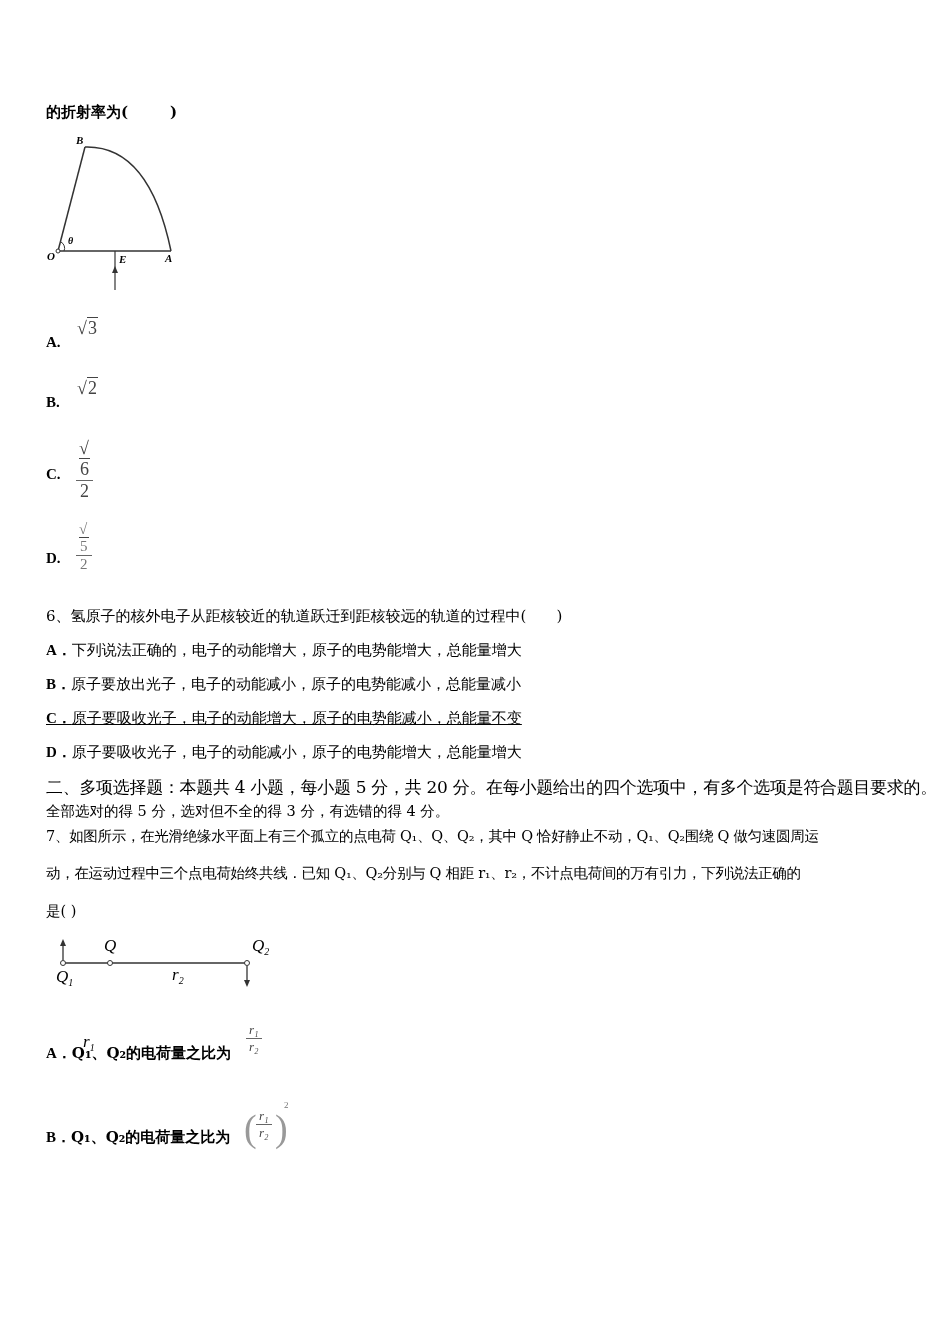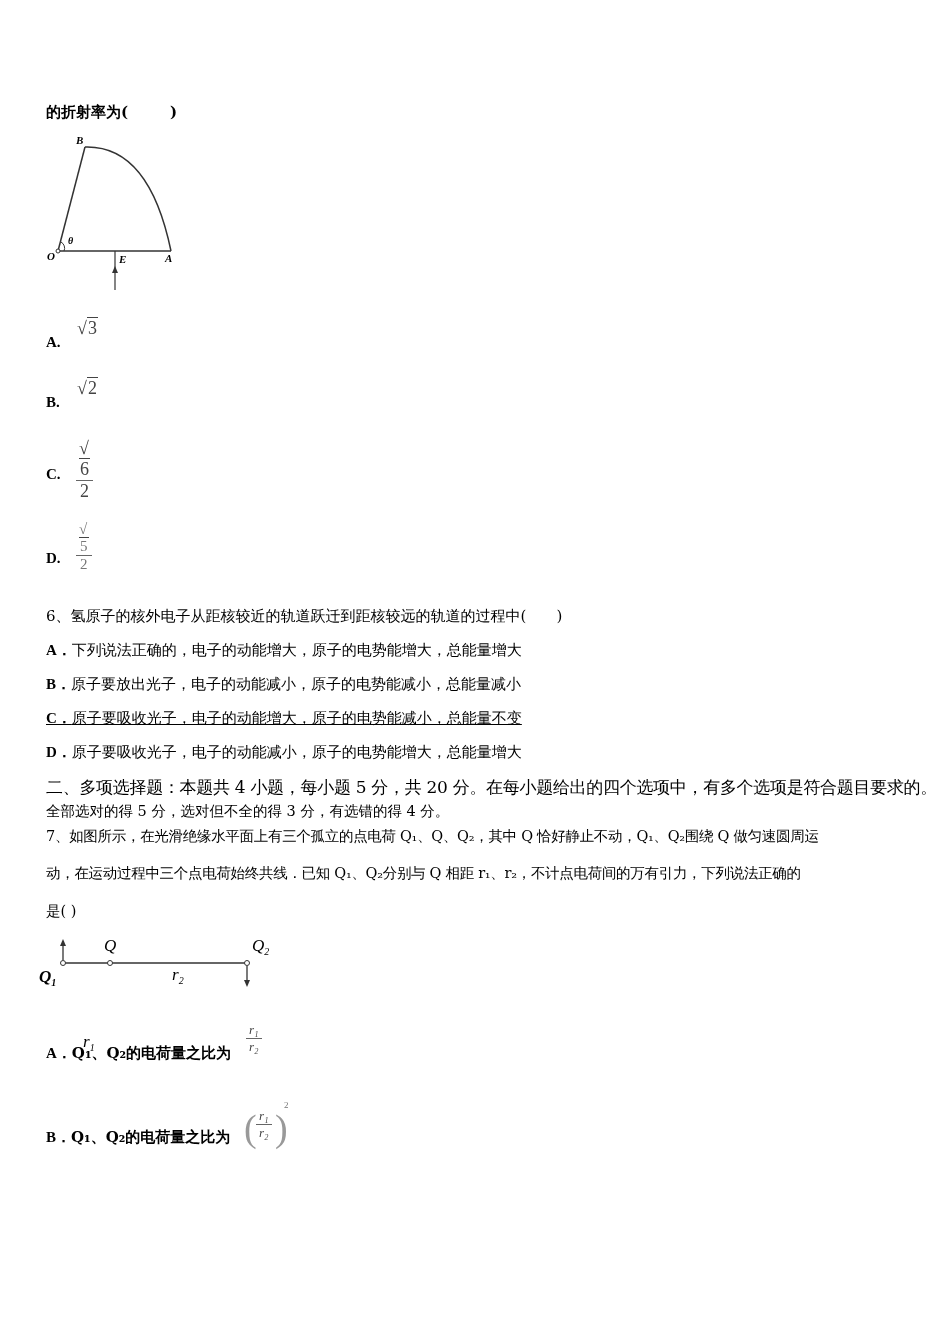--- a/index.html
+++ b/index.html
@@ -90,21 +90,21 @@
   <circle cx="13" cy="28" r="2.5" fill="#fff" stroke="#333"></circle>
   <circle cx="60" cy="28" r="2.5" fill="#fff" stroke="#333"></circle>
   <circle cx="197" cy="28" r="2.5" fill="#fff" stroke="#333"></circle>
   <line x1="13" y1="25" x2="13" y2="8" stroke="#333" stroke-width="1.3"></line>
   <polygon points="13,4 10,11 16,11" fill="#333"></polygon>
   <line x1="197" y1="31" x2="197" y2="48" stroke="#333" stroke-width="1.3"></line>
   <polygon points="197,52 194,45 200,45" fill="#333"></polygon>
 </svg>
 <div class="abs it" style="left:104px;top:936px;font-size:17px;">Q</div>
 <div class="abs it" style="left:252px;top:936px;font-size:17px;"><span>Q</span><sub>2</sub></div>
-<div class="abs it" style="left:39px;top:967px;font-size:17px;font-weight:bold;"><span>Q</span><sub>1</sub></div>
+<div class="abs it" style="left:56px;top:967px;font-size:17px;"><span>Q</span><sub>1</sub></div>
 <div class="abs it" style="left:83px;top:996px;font-size:17px;margin-top:36px;"><span>r</span><sub>1</sub></div>
 <div class="abs it" style="left:172px;top:965px;font-size:17px;font-style:italic;"><span>r</span><sub>2</sub></div>
 
 <div class="abs" style="left:46px;top:1044px;font-size:15px;white-space:nowrap;">
   <span class="opt-letter">A．</span><span class="bold">Q₁、Q₂的电荷量之比为</span>
   <span class="frac" style="position:absolute;left:200px;top:-22px;font-size:13px;">
     <span class="num it">r₁</span>
     <span class="it">r₂</span>
   </span>
 </div>

